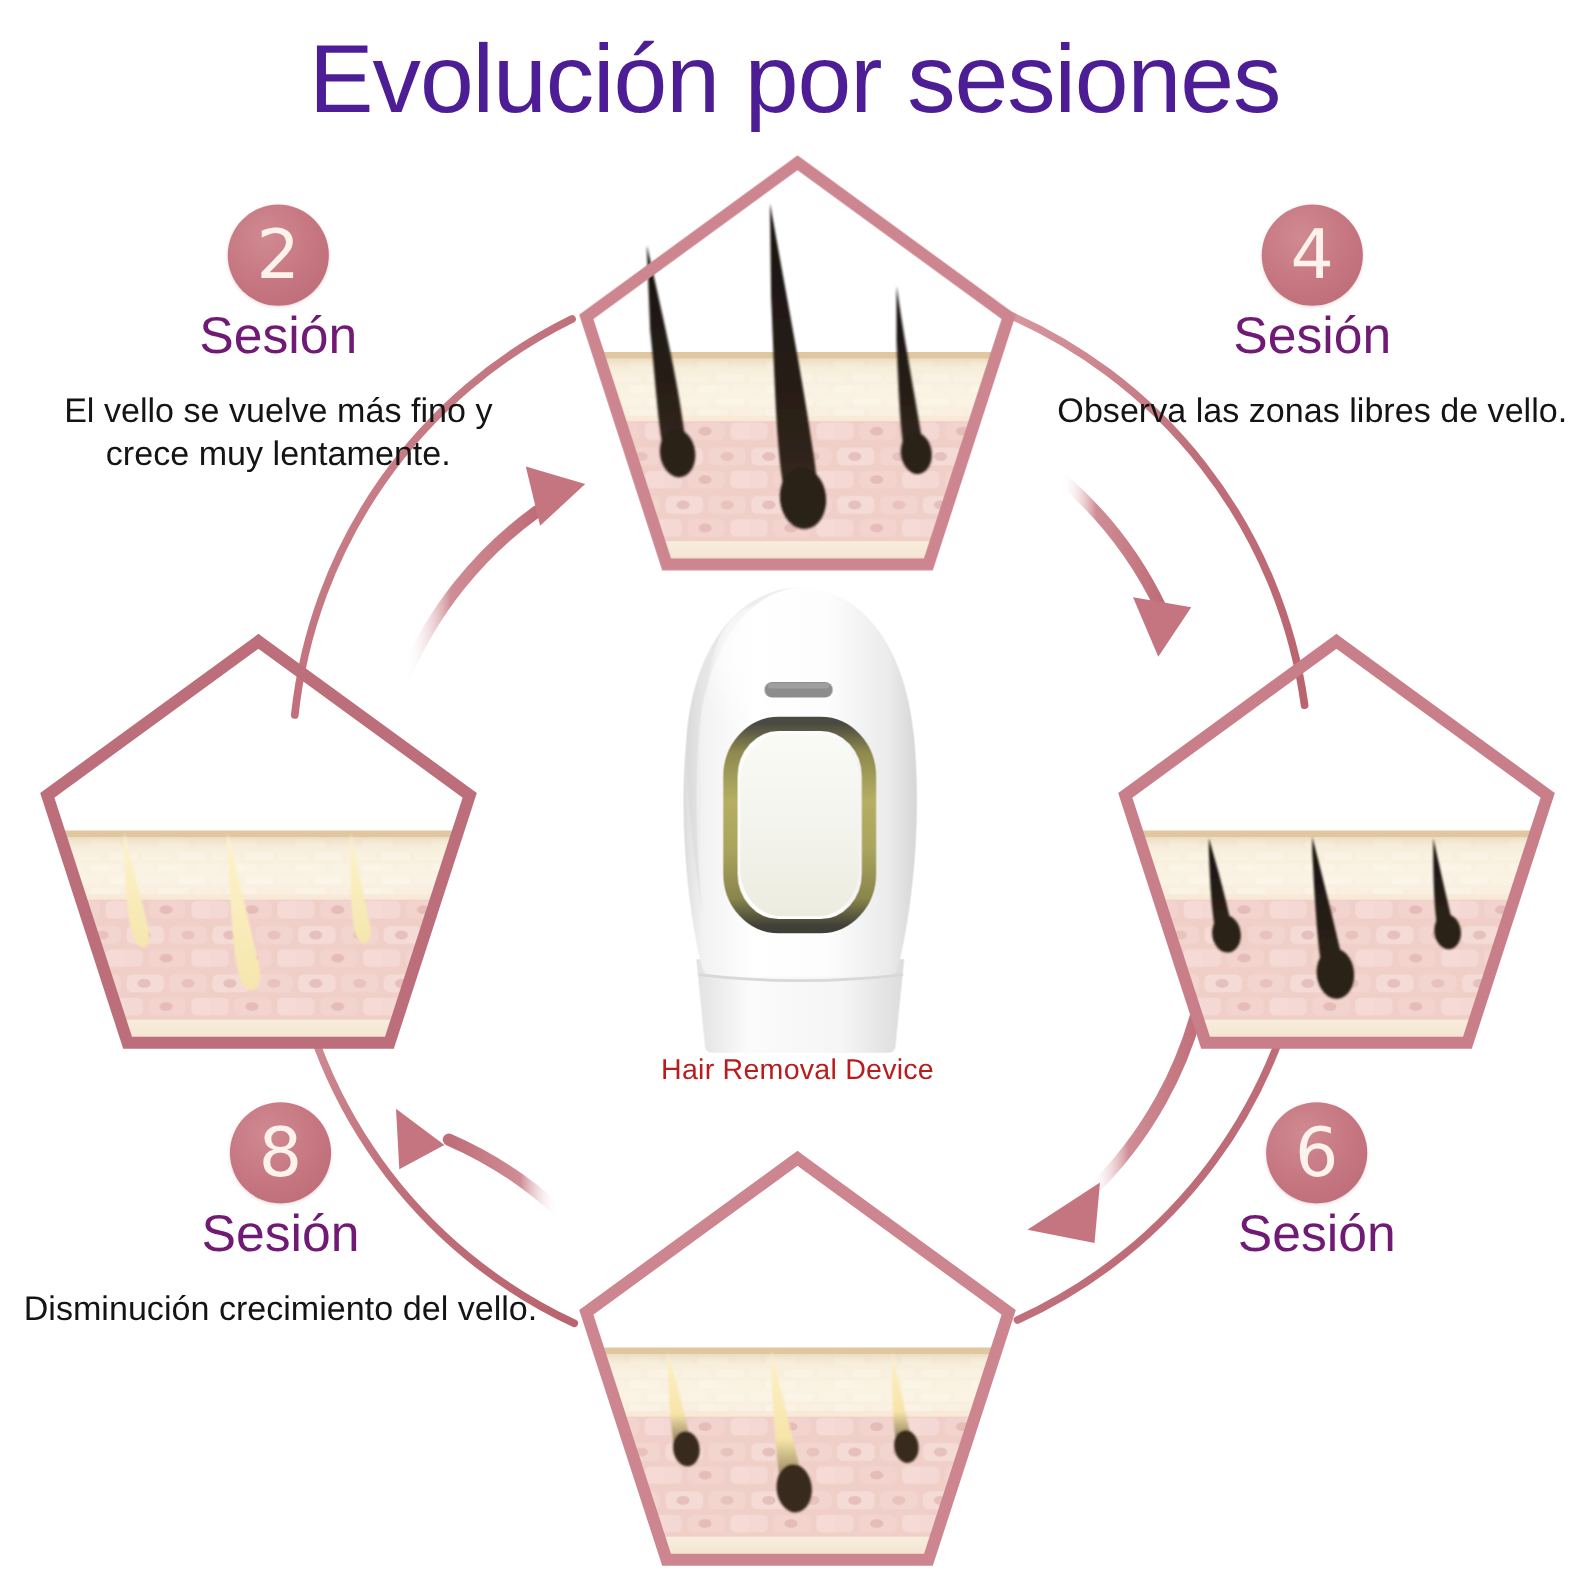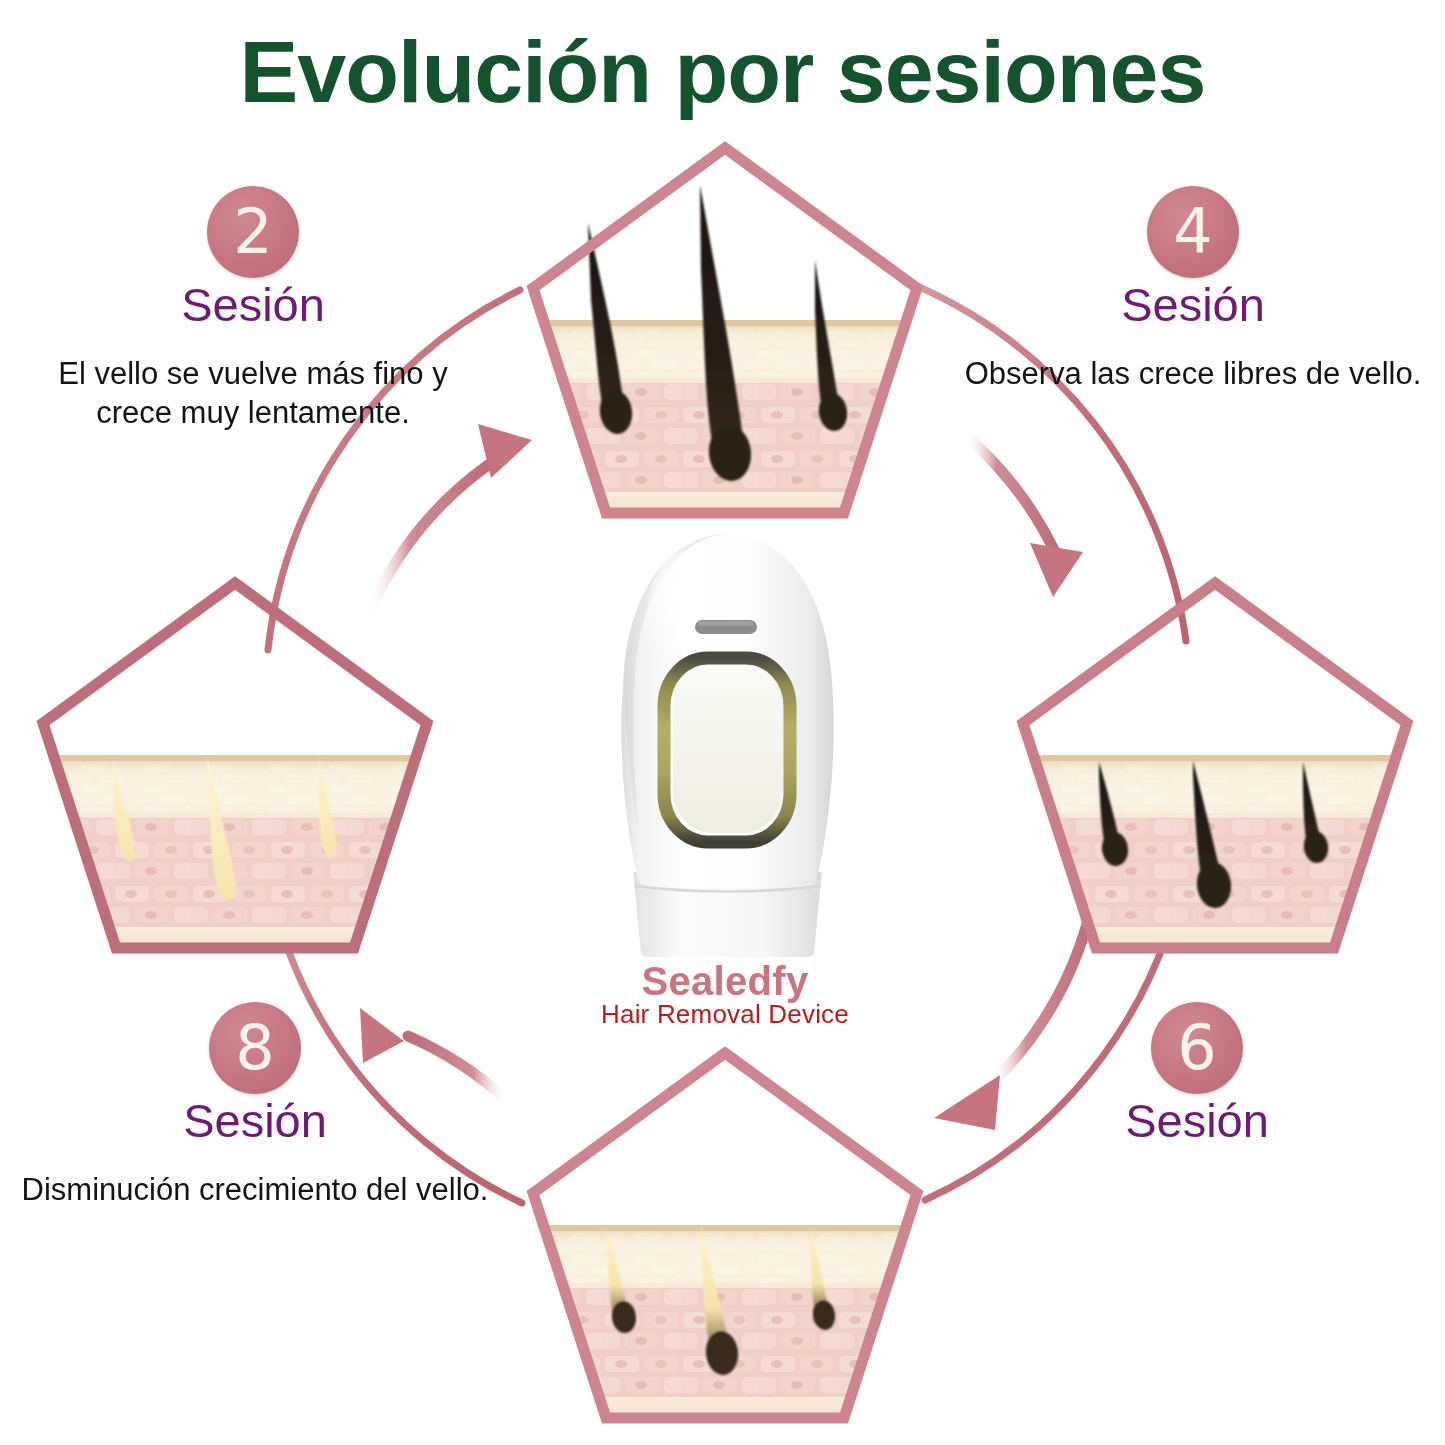--- a/index.html
+++ b/index.html
@@ -6,21 +6,21 @@
   body{
     width:1445px;height:1445px;overflow:hidden;position:relative;
     font-family:"Liberation Sans","DejaVu Sans",sans-serif;
     -webkit-font-smoothing:antialiased;
   }
   #stage{position:absolute;inset:0;width:1445px;height:1445px;background:#fff;}
 
   
   .title{
     position:absolute;left:0;top:26px;width:1445px;text-align:center;
-    font-size:88px;font-weight:bold;color:#14532d;letter-spacing:-1px;
+    font-size:88px;font-weight:normal;color:#4c1d95;letter-spacing:-1px;
     line-height:1.05;white-space:nowrap;
   }
 
   
   svg.layer{position:absolute;left:0;top:0;width:1445px;height:1445px;overflow:visible;}
 
   
   .session{position:absolute;text-align:center;}
   .badge{
     width:92px;height:92px;border-radius:50%;
@@ -256,21 +256,21 @@
 
   <div class="session" id="s2">
     <div class="badge">2</div>
     <div class="sesion-word">Sesión</div>
     <div class="desc">El vello se vuelve más fino y crece muy lentamente.</div>
   </div>
 
   <div class="session" id="s4">
     <div class="badge">4</div>
     <div class="sesion-word">Sesión</div>
-    <div class="desc">Observa las crece libres de vello.</div>
+    <div class="desc">Observa las zonas libres de vello.</div>
   </div>
 
   <div class="session" id="s6">
     <div class="badge">6</div>
     <div class="sesion-word">Sesión</div>
   </div>
 
   <div class="session" id="s8">
     <div class="badge">8</div>
     <div class="sesion-word">Sesión</div>
@@ -326,17 +326,16 @@
 
       <rect x="69" y="138" width="126" height="184" rx="44" ry="48" fill="none" stroke="url(#winBorder)" stroke-width="13"></rect>
 
       <rect x="78" y="147" width="108" height="166" rx="38" ry="42" fill="url(#winIn)"></rect>
 
       <path d="M 40,366 Q 132,377 226,366" fill="none" stroke="#d8d8d8" stroke-width="2.5"></path>
     </svg>
   </div>
 
   <div class="brand">
-    <div class="brand-name">Sealedfy</div>
     <div class="brand-sub">Hair Removal Device</div>
   </div>
 
 </div>
 
 </body></html>

